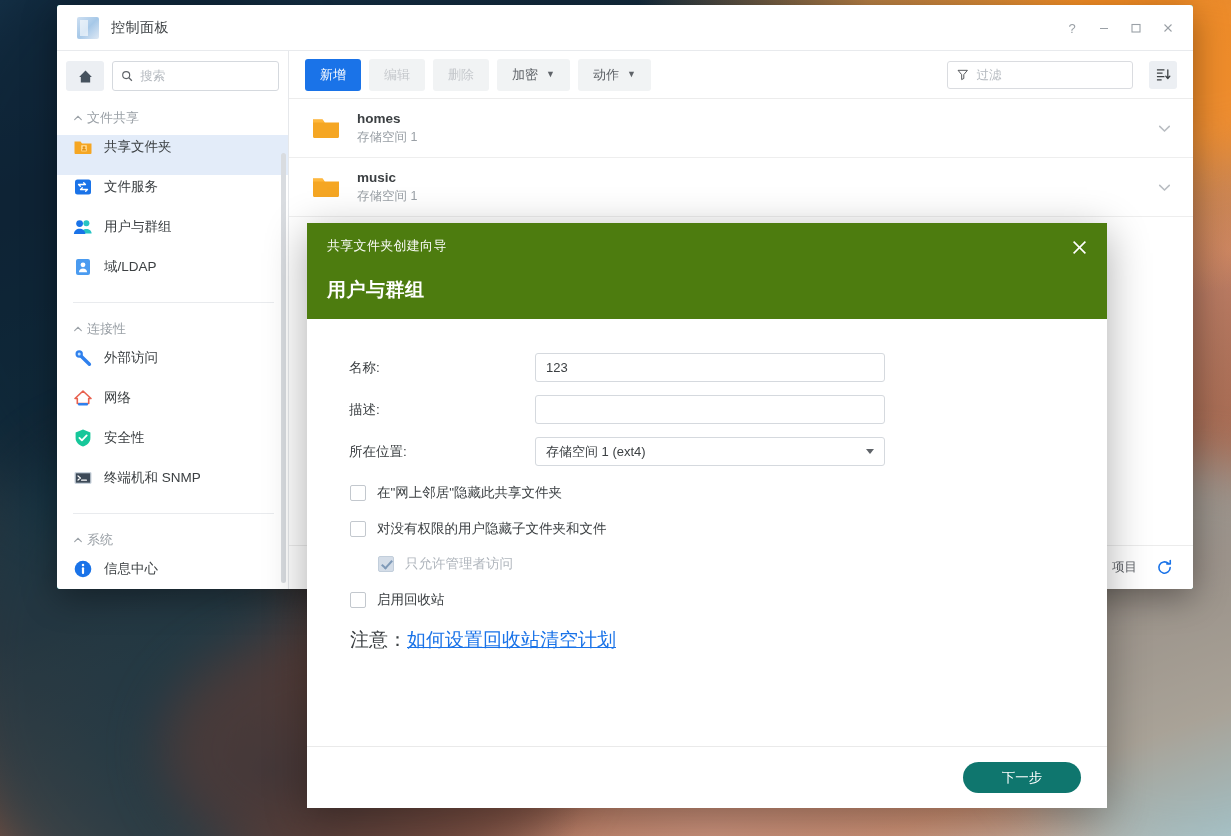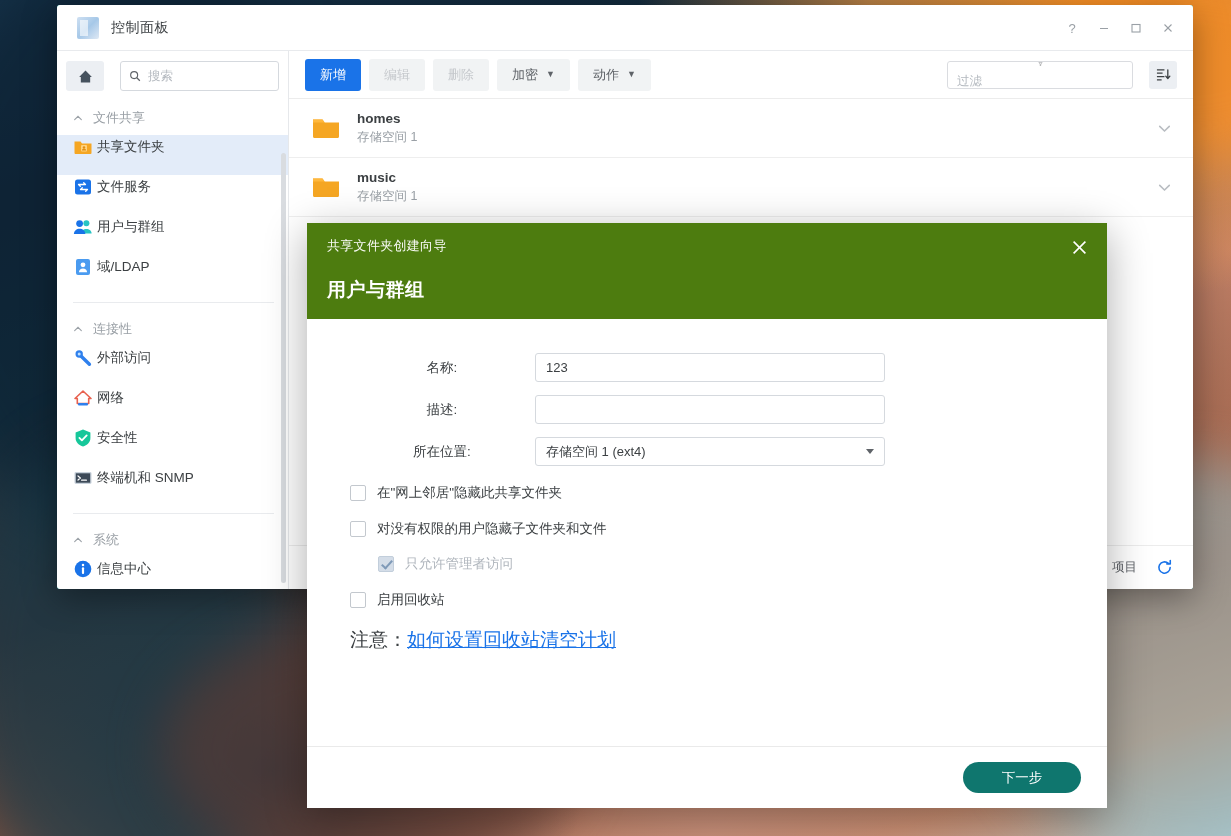--- a/index.html
+++ b/index.html
@@ -60,44 +60,44 @@
   }
   .win-btn svg { display:block; }
 
   .body-row { display: flex; height: 538px; }
 
   
   .sidebar {
     width: 232px; background: #ffffff; border-right: 1px solid #e6e8eb;
     position: relative; overflow: hidden;
   }
-  .side-top { display: flex; align-items: center; padding: 10px 9px 8px 9px; gap: 16px; }
+  .side-top { display: flex; align-items: center; padding: 10px 9px 8px 9px; gap: 8px; }
   .home-btn {
     width: 38px; height: 30px; background: #eceff3; border-radius: 3px;
     display:flex; align-items:center; justify-content:center; cursor:pointer;
   }
   .search-box {
     flex: 1; height: 30px; border: 1px solid #d5d9de; border-radius: 3px;
     display: flex; align-items: center; padding: 0 8px; gap: 7px; background:#fff;
   }
   .search-box input {
     border: none; outline: none; font-size: 12.5px; color: #3c4043; width: 100%;
     font-family: inherit; background: transparent;
   }
   .search-box input::placeholder { color: #b4b9bf; }
 
   .side-scroll { height: 492px; overflow: hidden; position: relative; }
   .side-group { padding-top: 2px; }
   .group-head {
-    display: flex; align-items: center; gap: 10px;
+    display: flex; align-items: center; gap: 4px;
     padding: 8px 14px 8px 16px; font-size: 13px; color: #9aa0a6;
   }
   .caret { width: 10px; height: 10px; color: #9aa0a6; display:block; }
   .side-item {
-    display: flex; align-items: center; gap: 4px;
+    display: flex; align-items: center; gap: 11px;
     height: 40px; padding: 0 14px 16px 16px; cursor: pointer; font-size: 13.5px; color: #3c4043;
   }
   .side-item.active { background: #e3ecf9; }
   .ico { width: 20px; height: 20px; flex: 0 0 20px; display:block; }
   .side-sep { height:1px; background:#e9ebee; margin: 7px 14px 7px 16px; }
   .side-scrollbar {
     position: absolute; right: 2px; top: 54px; width: 5px; height: 430px;
     background: #d9dce0; border-radius: 3px;
   }
 
@@ -111,21 +111,21 @@
     height: 30px; padding: 16px 15px; border-radius: 3px; font-size: 13px;
     display: flex; align-items: center; gap: 6px; cursor: pointer;
     background: #f1f3f4; color: #5f6368; border: none; font-family: inherit;
   }
   .tb-btn.primary { background: #1a73e8; color: #fff; }
   .tb-btn.disabled { color: #c6c9cd; cursor: default; }
   .tb-caret { font-size: 9px; line-height: 1; margin-left: 2px; }
   .tb-spacer { flex: 1; }
   .filter-box {
     width: 186px; height: 28px; border: 1px solid #dadce0; border-radius: 3px;
-    display: flex; align-items: center; gap: 8px; padding: 0 9px; background:#fff;flex-direction:column;
+    display: flex; align-items: center; gap: 8px; padding: 0 9px; background:#fff;
   }
   .filter-box input {
     border:none; outline:none; font-size:12.5px; color:#3c4043; width:100%;
     font-family: inherit; background: transparent;
   }
   .filter-box input::placeholder { color:#b4b9bf; }
   .sort-btn {
     width: 28px; height: 28px; background: #eceff3; border-radius: 3px;
     display:flex; align-items:center; justify-content:center; cursor:pointer; margin-left: 8px;
   }
@@ -161,21 +161,21 @@
   }
   .modal-sub { font-size: 13px; opacity: .97; letter-spacing:.3px; }
   .modal-title { font-size: 19px; font-weight: bold; margin-top: 22px; letter-spacing:.5px; }
   .modal-close {
     position: absolute; right: 16px; top: 12px; width: 24px; height: 24px;
     display:flex;align-items:center;justify-content:center; cursor:pointer; color:#fff;
   }
   .modal-body { flex: 1; padding: 34px 0 0 0; position: relative; overflow:hidden; }
 
   .form-row { display: flex; align-items: center; margin-bottom: 13px; padding-left: 42px; }
-  .form-label { width: 186px; font-size: 13.5px; color: #3c4043; text-align: center; }
+  .form-label { width: 186px; font-size: 13.5px; color: #3c4043; }
   .form-ctrl {
     width: 350px; height: 29px; border: 1px solid #d5d9de; border-radius: 3px;
     padding: 0 10px; font-size: 13px; color: #3c4043; font-family: inherit;
     outline: none; background: #fff;
   }
   .select-wrap { position: relative; width: 350px; }
   .select-wrap .arrow {
     position: absolute; right: 11px; top: 12px; width: 0; height: 0;
     border-left: 4.5px solid transparent; border-right: 4.5px solid transparent;
     border-top: 5.5px solid #5f6368; pointer-events: none;

